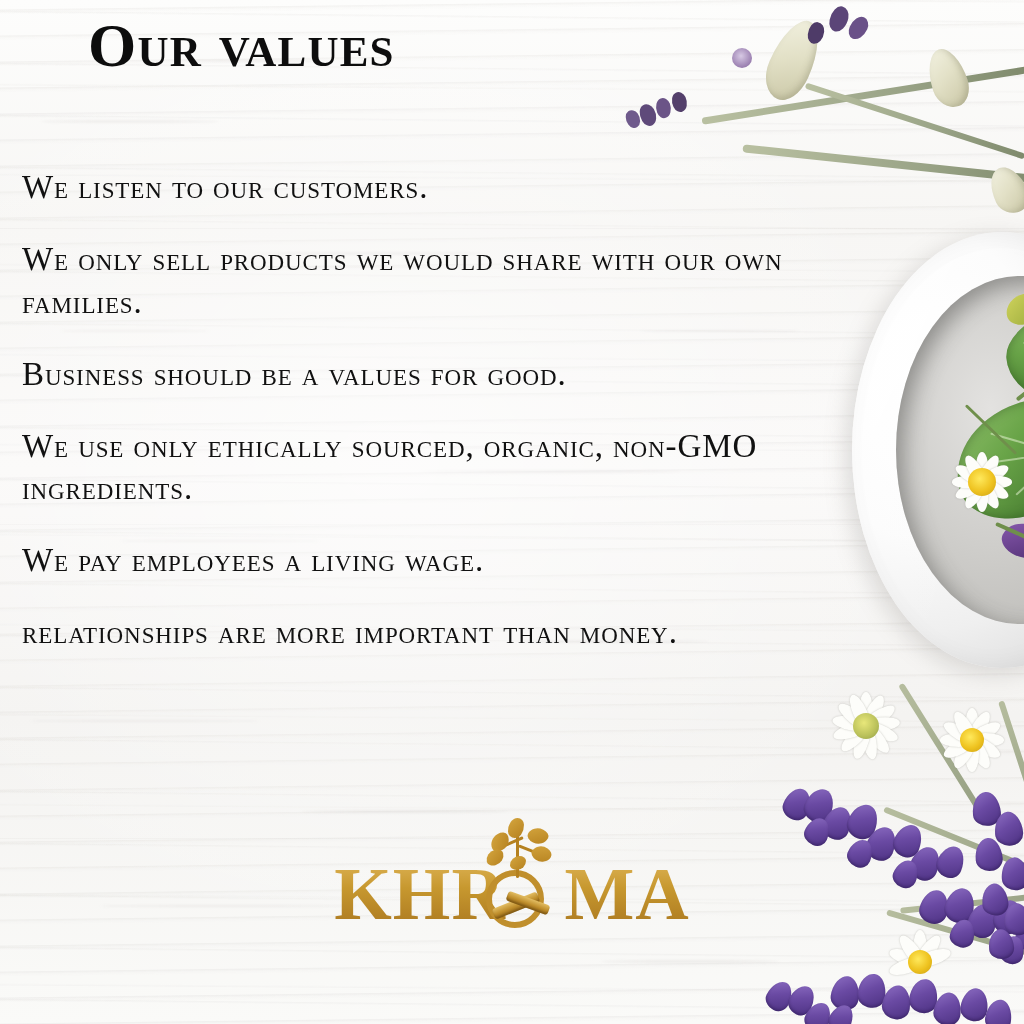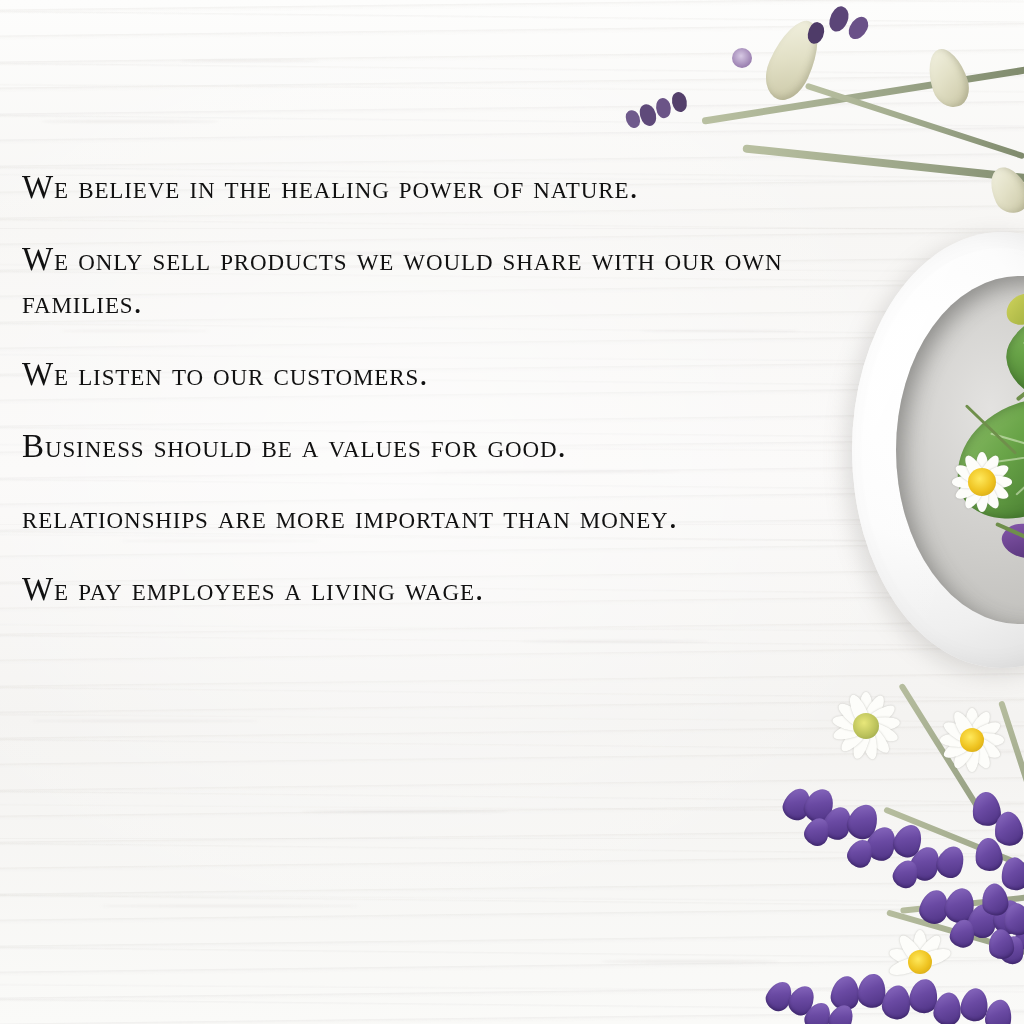--- a/index.html
+++ b/index.html
@@ -430,27 +430,51 @@
         <i style="left:0px;  top:14px; width:24px; height:30px;"></i>
         <i style="left:22px; top:8px;  width:24px; height:30px;"></i>
         <i style="left:44px; top:16px; width:24px; height:30px;"></i>
         <i style="left:66px; top:8px;  width:23px; height:29px;"></i>
       </div>
     </div>
   </div>
 
   <div class="content">
 
+    <h1 id="page-title">Our values</h1>
 
     <div class="values-list">
-      <p class="value-item">We believe in the healing power of nature.</p>
+      <p class="value-item">We listen to our customers.</p>
       <p class="value-item">We only sell products we would share with our own families.</p>
-      <p class="value-item">We listen to our customers.</p>
       <p class="value-item">Business should be a values for good.</p>
+      <p class="value-item">We use only ethically sourced, organic, non-GMO ingredients.</p>
+      <p class="value-item">We pay employees a living wage.</p>
       <p class="value-item lc">relationships are more important than money.</p>
-      <p class="value-item">We pay employees a living wage.</p>
     </div>
 
     <div class="logo">
+      <div class="logo-mark">
+        <span class="logo-word">KHR</span><span class="logo-word" style="visibility:hidden">O</span><span class="logo-word">MA</span>
+
+        
+        <span class="logo-o" style="left:152px;"></span>
+
+        
+        <span class="logo-stick" style="left:158px; top:44px; width:48px; height:11px; transform:rotate(-22deg);"></span>
+        <span class="logo-stick" style="left:172px; top:42px; width:44px; height:10px; transform:rotate(20deg);"></span>
+
+        
+        <span class="logo-sprig" style="left:150px; top:-34px; width:84px; height:60px;">
+          <i class="st" style="left:32px; top:4px;  width:3px; height:52px;"></i>
+          <i class="st" style="left:20px; top:18px; width:20px; height:3px; transform:rotate(-24deg);"></i>
+          <i class="st" style="left:34px; top:26px; width:20px; height:3px; transform:rotate(22deg);"></i>
+          <i class="lf" style="left:24px; top:-4px; width:16px; height:20px;"></i>
+          <i class="lf" style="left:6px;  top:12px; width:20px; height:16px; transform:rotate(-30deg);"></i>
+          <i class="lf" style="left:44px; top:6px;  width:20px; height:16px; transform:rotate(26deg);"></i>
+          <i class="lf" style="left:2px;  top:28px; width:18px; height:15px; transform:rotate(-14deg);"></i>
+          <i class="lf" style="left:48px; top:24px; width:19px; height:16px; transform:rotate(34deg);"></i>
+          <i class="lf" style="left:26px; top:34px; width:16px; height:14px;"></i>
+        </span>
+      </div>
     </div>
 
   </div>
 </div>
 
 </body></html>

